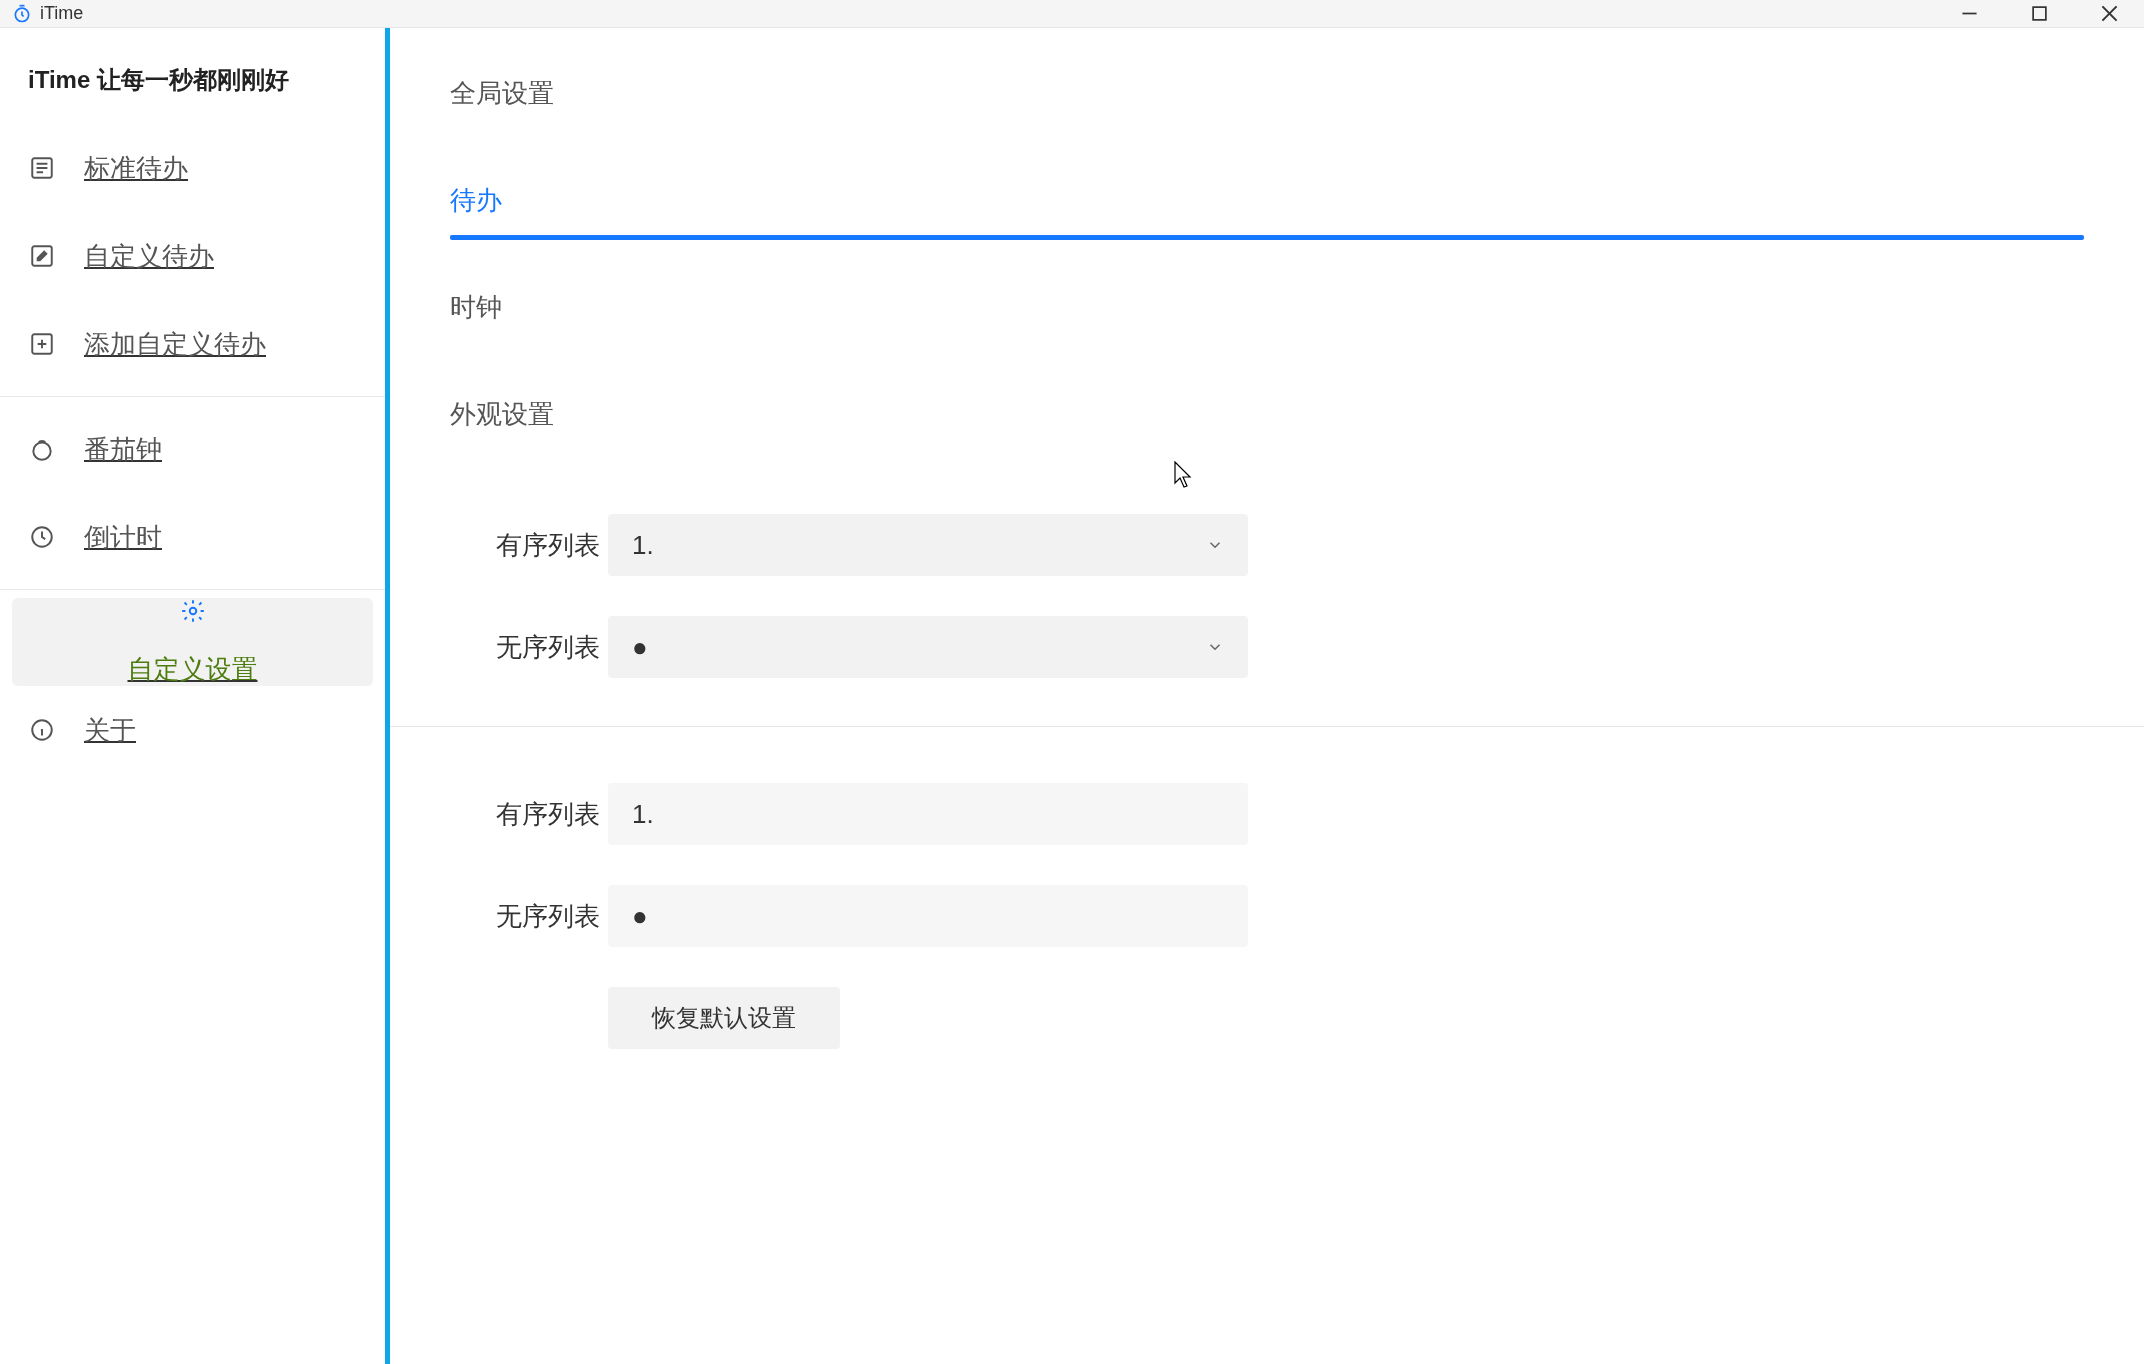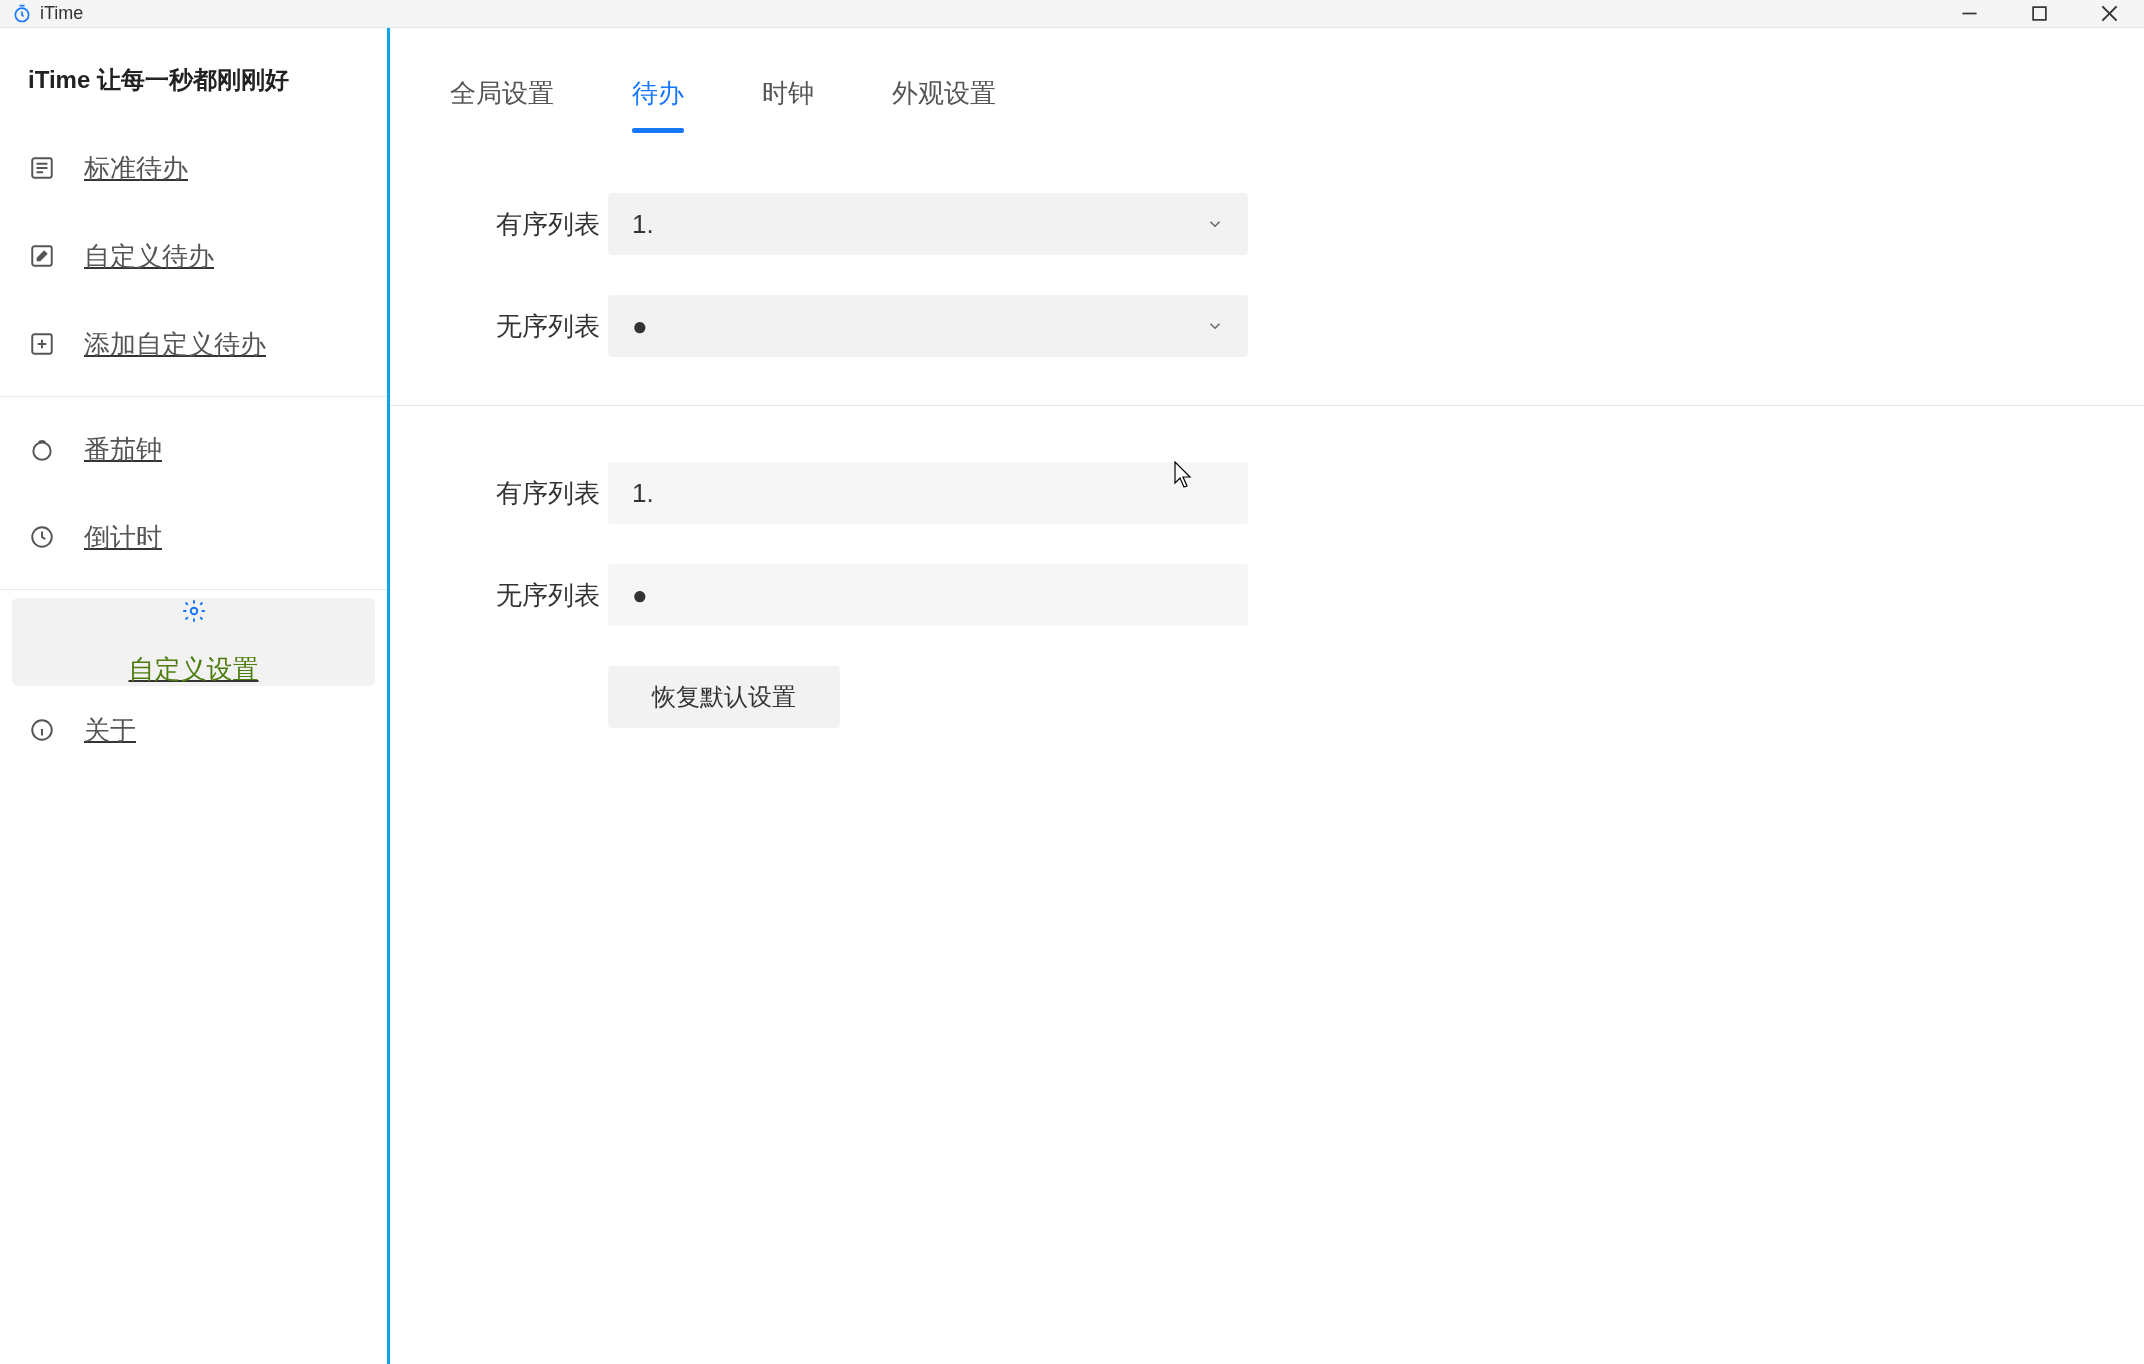--- a/index.html
+++ b/index.html
@@ -61,21 +61,21 @@
       width: 17px;
       height: 17px;
     }
     .body-container {
       display: flex;
       flex: 1;
       overflow: hidden;
     }
     .sidebar {
       width: 390px;
-      border-right: 3px solid #0ea5e9;
+      border-right: 5px solid #0ea5e9;
       display: flex;
       flex-direction: column;
       padding-top: 24px;
     }
     .sidebar-header {
       font-weight: bold;
       font-size: 24px;
       color: #222;
       padding: 12px 28px 28px 28px;
     }
@@ -123,23 +123,24 @@
       margin: 8px 0;
     }
     .main-area {
       flex: 1;
       display: flex;
       flex-direction: column;
       overflow: hidden;
     }
     .tabs {
       display: flex;
-      gap: 78px;
+      gap: 50px;
       padding: 48px 60px 0 60px;
       border-bottom: none;
+      flex-direction: column;
     }
     .tab {
       font-size: 26px;
       color: #555;
       cursor: pointer;
       padding-bottom: 22px;
       position: relative;
     }
     .tab.active {
       color: #1677ff;

